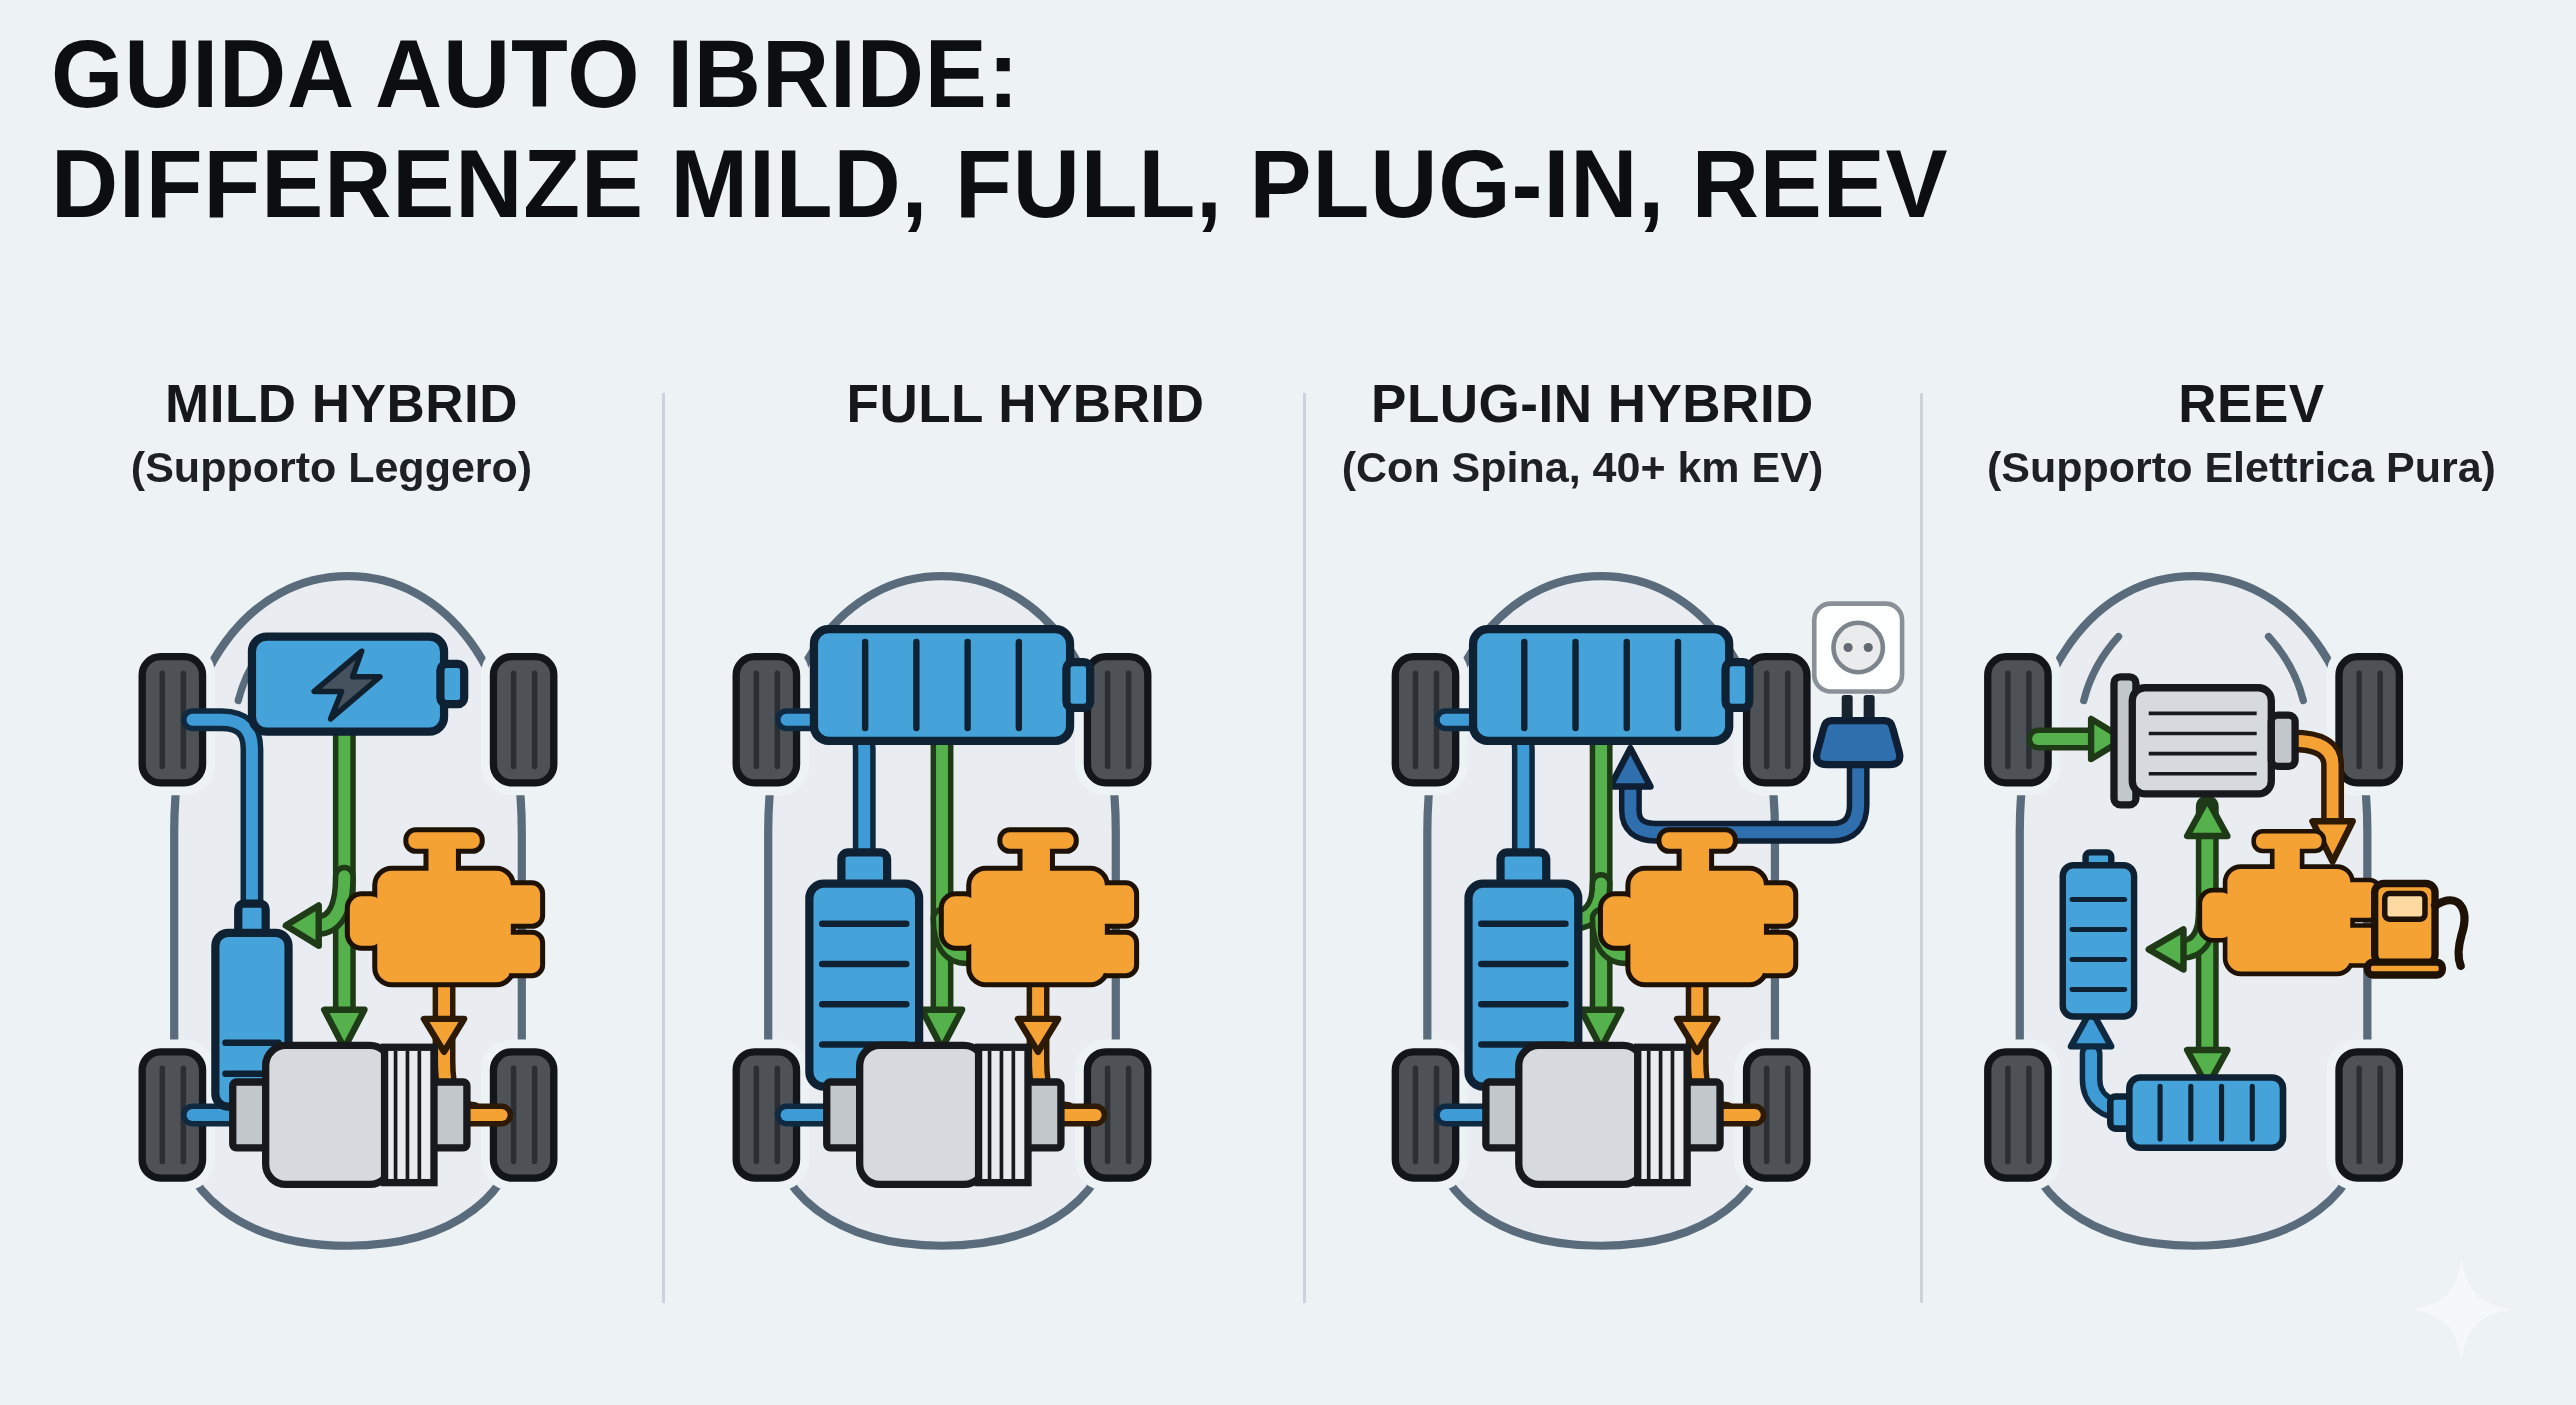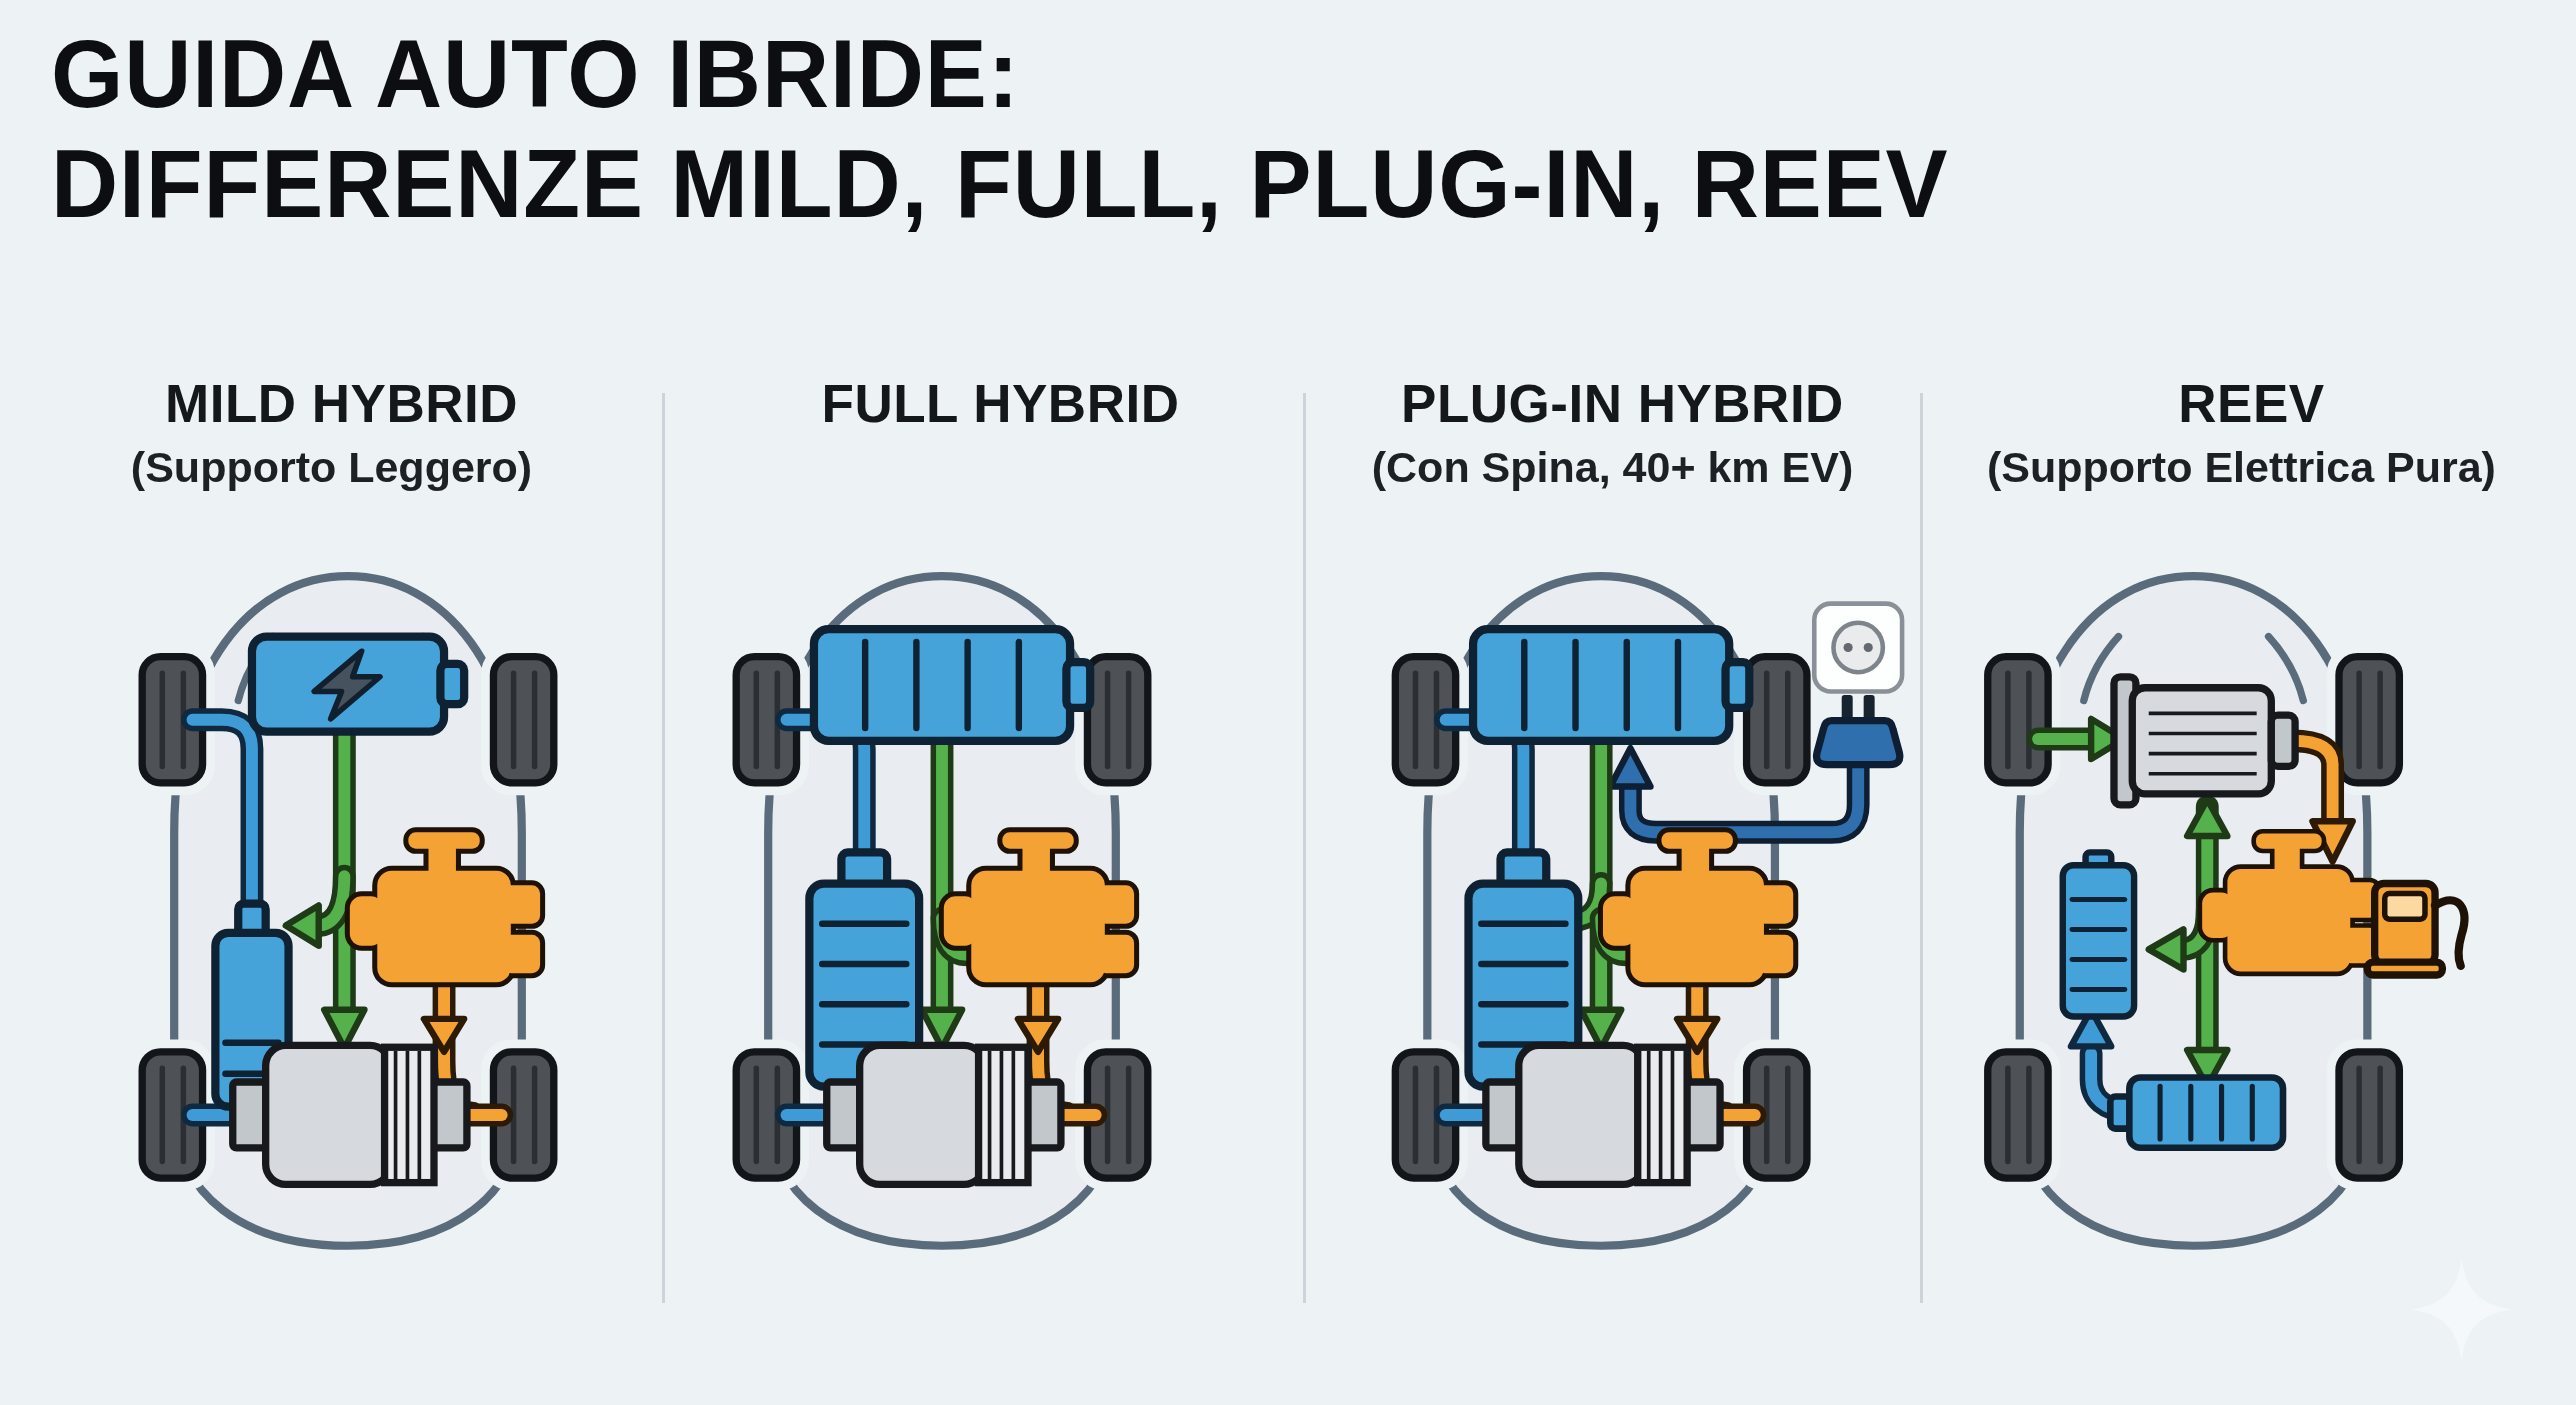--- a/index.html
+++ b/index.html
@@ -145,24 +145,24 @@
 
 <h1 class="title">
   <span>GUIDA AUTO IBRIDE:</span>
   <span>DIFFERENZE MILD, FULL, PLUG-IN, REEV</span>
 </h1>
 
 <div class="col-header" style="left:0;width:663px">
   <h2>MILD HYBRID</h2>
   <p>(Supporto Leggero)</p>
 </div>
-<div class="col-header" style="left:643px;width:695px">
+<div class="col-header" style="left:668px;width:695px">
   <h2>FULL HYBRID</h2>
 </div>
-<div class="col-header" style="left:1304px;width:617px">
+<div class="col-header" style="left:1274px;width:617px">
   <h2>PLUG-IN HYBRID</h2>
   <p>(Con Spina, 40+ km EV)</p>
 </div>
 <div class="col-header" style="left:1921px;width:641px">
   <h2>REEV</h2>
   <p>(Supporto Elettrica Pura)</p>
 </div>
 
 <div class="divider" style="left:662px"></div>
 <div class="divider" style="left:1303px"></div>

